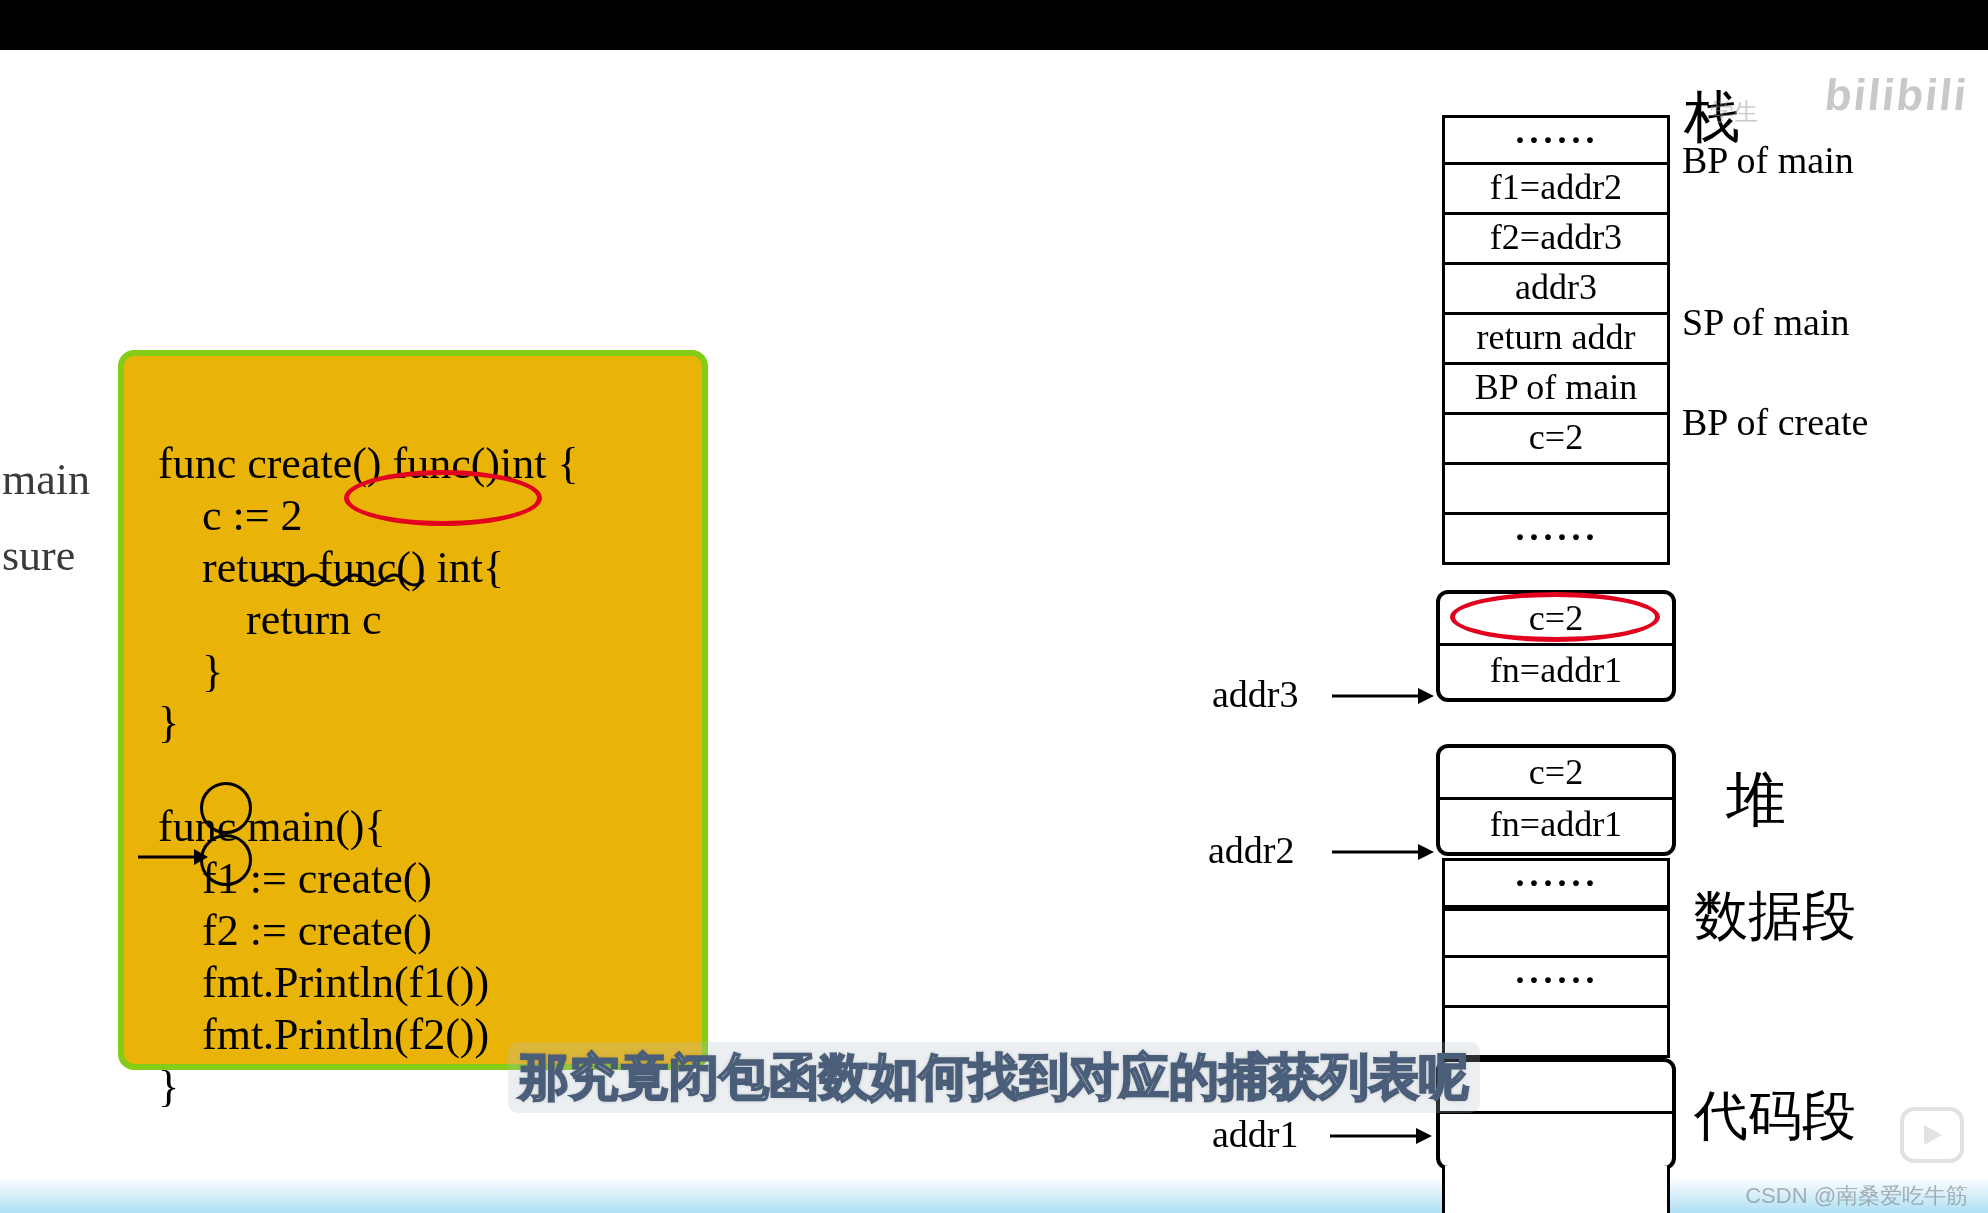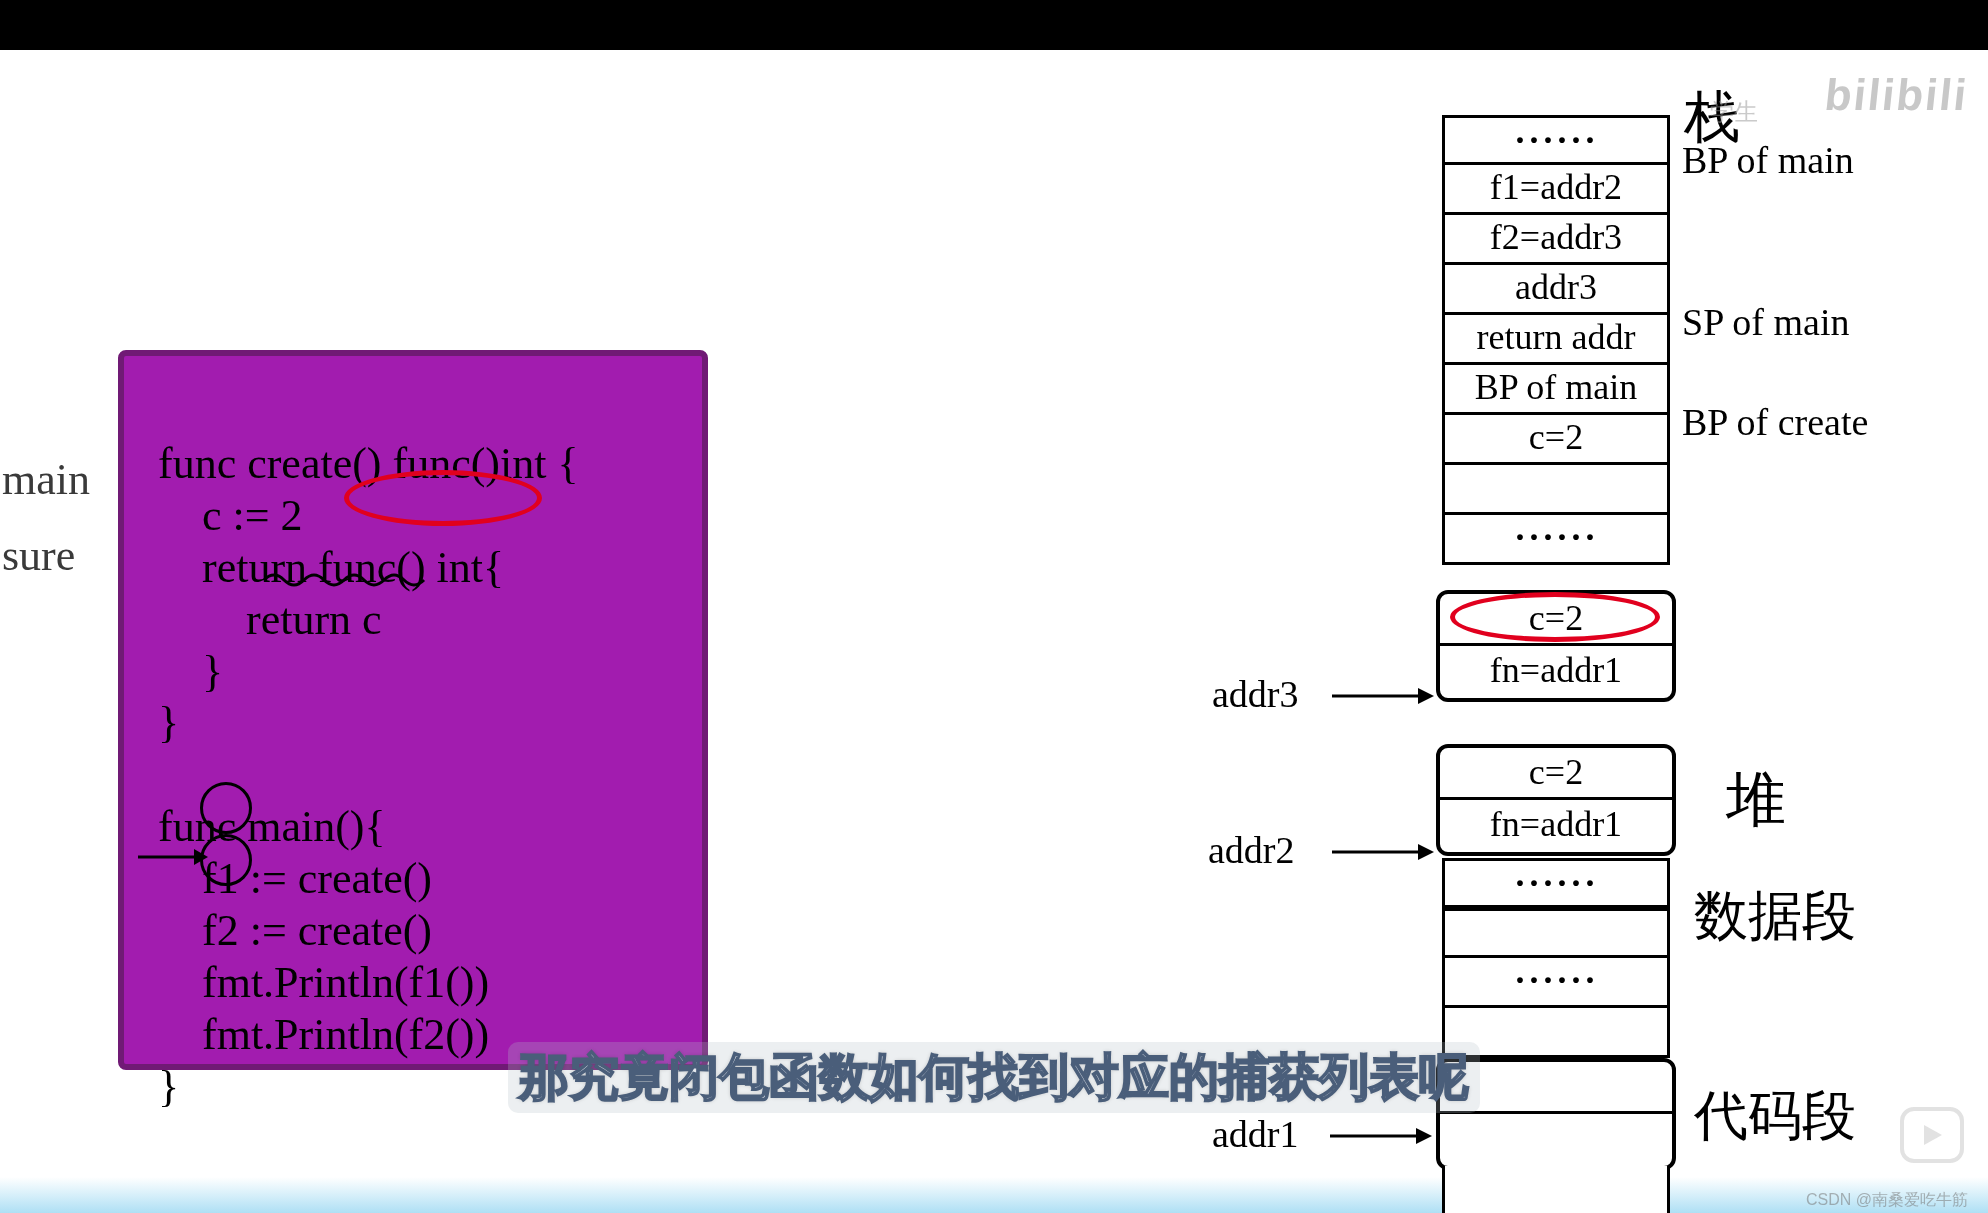--- a/index.html
+++ b/index.html
@@ -29,23 +29,23 @@
     font-size: 44px;
     color: #3a3a3a;
     font-family: Georgia, serif;
   }
   .code-box {
     position: absolute;
     left: 118px;
     top: 350px;
     width: 590px;
     height: 720px;
-    border: 6px solid #701a75;
-    border-radius: 8px;
-    background: #a21caf;
+    border: 6px solid #84cc16;
+    border-radius: 16px;
+    background: #eab308;
   }
   .code {
     position: absolute;
     left: 34px; top: 30px;
     font-size: 44px;
     line-height: 1.18;
     color: #000;
     font-family: "Georgia", "Times New Roman", serif;
     white-space: pre;
   }
@@ -146,21 +146,21 @@
     -webkit-text-stroke: 2px #4a5e7a;
     text-shadow: 0 0 4px rgba(0,0,0,.25);
     padding: 2px 11px;
     background: rgba(180,190,200,.25);
     border-radius: 10px;
   }
   .csdn {
     position: absolute;
     right: 20px; bottom: 2px;
     font-family: "Microsoft YaHei",sans-serif;
-    font-size: 16px;
+    font-size: 22px;
     color: rgba(120,120,120,.55);
   }
   .bilibili-tv {
     position: absolute;
     right: 24px; bottom: 50px;
     width: 64px; height: 56px;
     border: 4px solid rgba(150,150,150,.5);
     border-radius: 14px;
     opacity: .55;
   }

